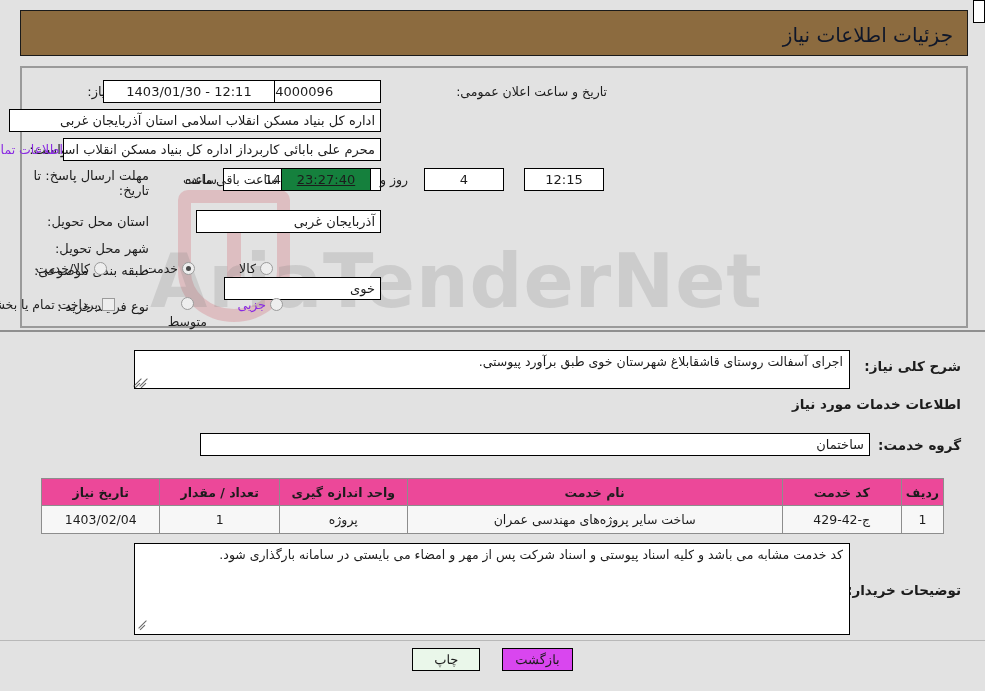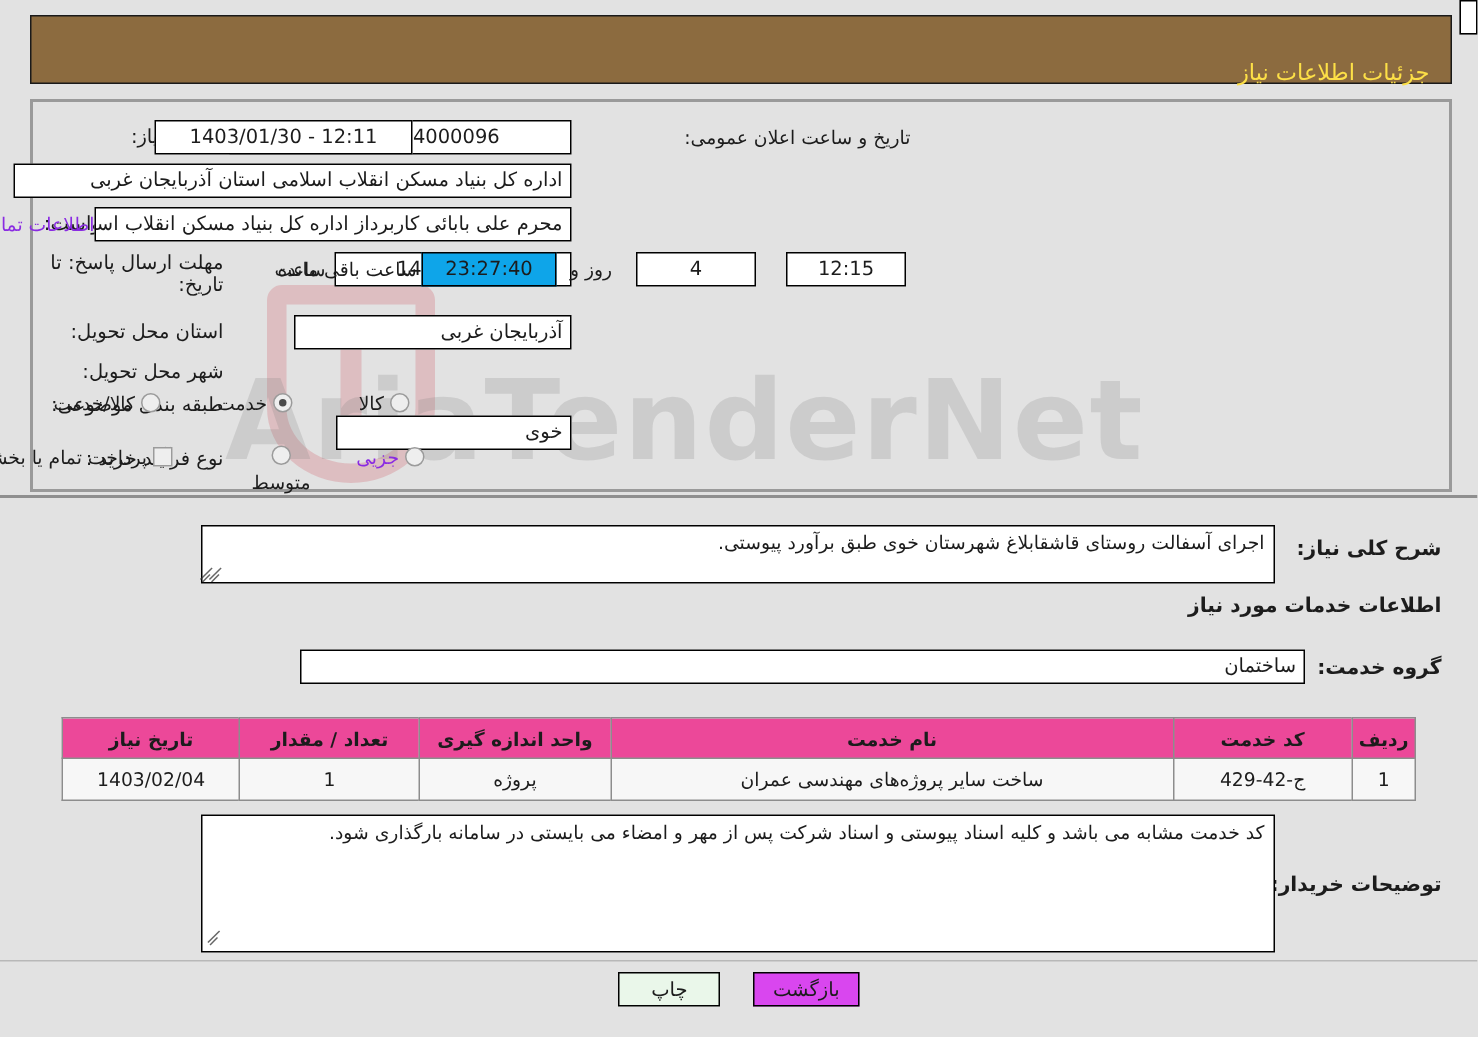--- a/index.html
+++ b/index.html
@@ -59,23 +59,22 @@
     position: absolute;
     left: 20px; top: 10px;
     width: 948px; height: 46px;
     background: #8c6b3f;
     border: 1px solid #1a1a1a;
     z-index: 3;
   }
   .hdr-title {
     position: absolute;
     right: 14px; top: 12px;
-    color: #fde047;
-    font-size: 15px;
-    margin-top: 16px;
+    color: #0f172a;
+    font-size: 20px;
   }
 
   
   .panel {
     position: absolute;
     left: 20px; top: 66px;
     width: 948px; height: 262px;
     border: 2px solid #9a9a9a;
     background: transparent;
     z-index: 1;
@@ -98,21 +97,21 @@
     color: #1c1c1c;
     padding: 0 5px;
     text-align: center;
     white-space: nowrap;
     overflow: hidden;
     z-index: 2;
     position: absolute;
   }
   .fld.rt { text-align: right; }
   .fld.num { direction: ltr; }
-  .fld.cream { background: #0ea5e9; }
+  .fld.cream { background: #15803d; text-decoration: underline; }
 
   .link {
     position: absolute;
     color: #8a2be2;
     font-size: 12.5px;
     z-index: 3;
     white-space: nowrap;
     cursor: pointer;
   }
   .small-lbl {

